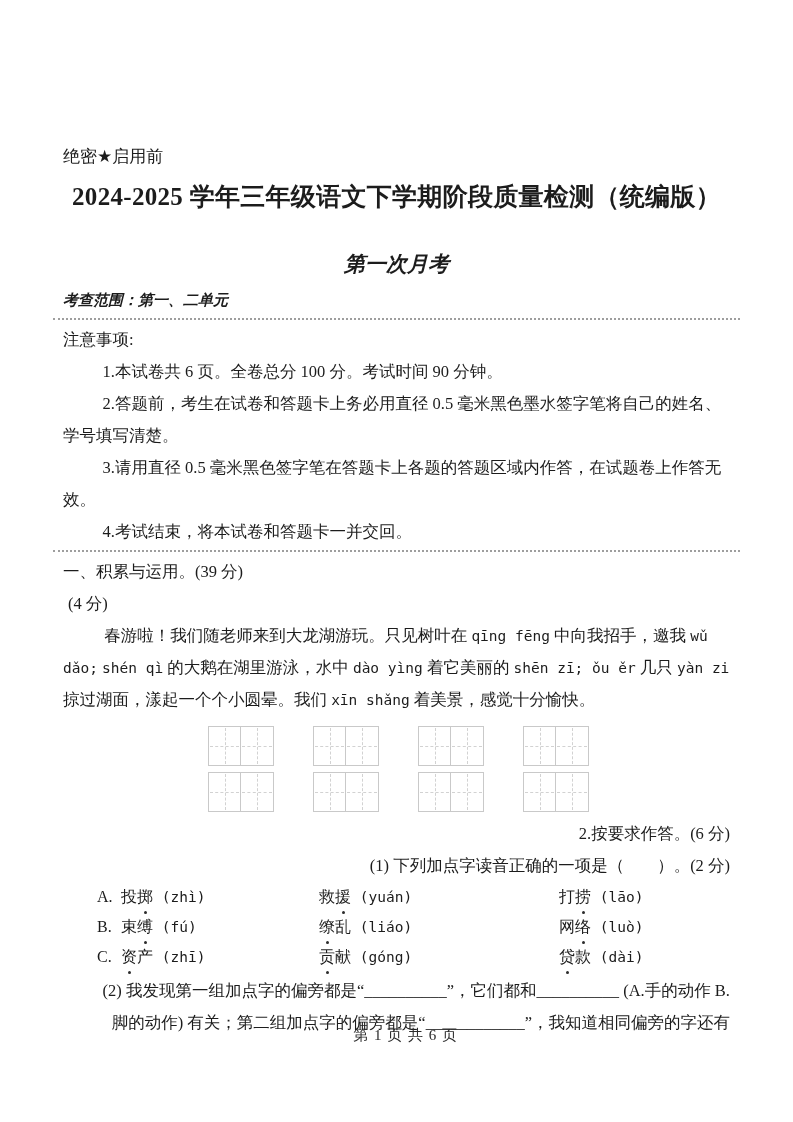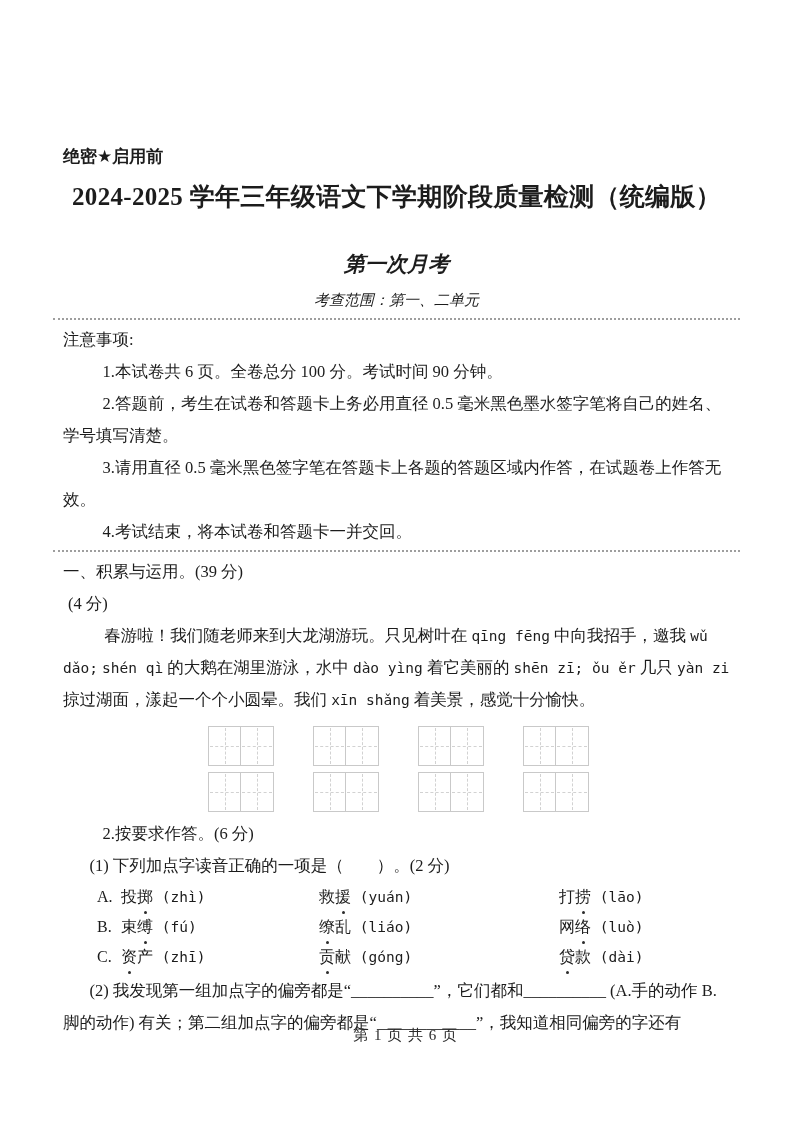--- a/index.html
+++ b/index.html
@@ -11,36 +11,36 @@
     background:#ffffff;
     color:#1c1c1c;
     font-family:"Liberation Serif","DejaVu Serif",serif;
     font-size:16.5px;
     overflow:hidden;
   }
   .content { padding:146px 63px 0 63px; }
 
   .classified {
     font-family:"Liberation Sans","DejaVu Sans",sans-serif;
-    font-weight:700; font-size:17px; line-height:22px;
+    font-weight:400; font-size:17px; line-height:22px;
   }
   .title {
     margin-top:12px;
     font-size:25px; font-weight:700; line-height:34px;
     text-align:center; letter-spacing:0.3px;
   }
   .subtitle {
     margin-top:36px;
     font-size:21px; font-weight:700; font-style:italic;
     line-height:28px; text-align:center;
   }
   .scope {
     margin-top:12px; margin-bottom:8px;
-    font-size:15px; font-weight:400; font-style:italic;
-    line-height:20px; text-align:center;
+    font-size:15px; font-weight:700; font-style:italic;
+    line-height:20px; text-align:left;
   }
   .dotted-divider {
     border:none; border-top:2px dotted #9e9e9e;
     height:0; margin:2px -10px 4px -10px;
   }
   p { line-height:32px; }
   .indent-num { text-indent:2.4em; }
   .indent-body { text-indent:2.5em; }
   .indent-sub { text-indent:1.6em; }
   .indent-tiny { text-indent:0.3em; }
@@ -61,21 +61,21 @@
   .g-cell + .g-cell { border-left:none; }
   .g-cell::before {
     content:""; position:absolute; left:1px; right:1px; top:50%;
     border-top:1px dashed #d2d2d2;
   }
   .g-cell::after {
     content:""; position:absolute; top:1px; bottom:1px; left:50%;
     border-left:1px dashed #d2d2d2;
   }
 
-  .q2-block p { line-height:32px; }
+  .q2-block p { line-height:32px;text-align:right; }
   .opt-row { display:flex; margin-left:34px; line-height:30px; font-size:16px; }
   .opt-label { width:24px; }
   .opt-item:nth-child(2) { width:198px; }
   .opt-item:nth-child(3) { width:240px; }
   .opt-item:nth-child(4) { flex:1; }
 
   .sub2 { line-height:33px; margin-top:3px; }
 
   .footer {
     position:absolute; left:18px; right:0; top:1026px;

